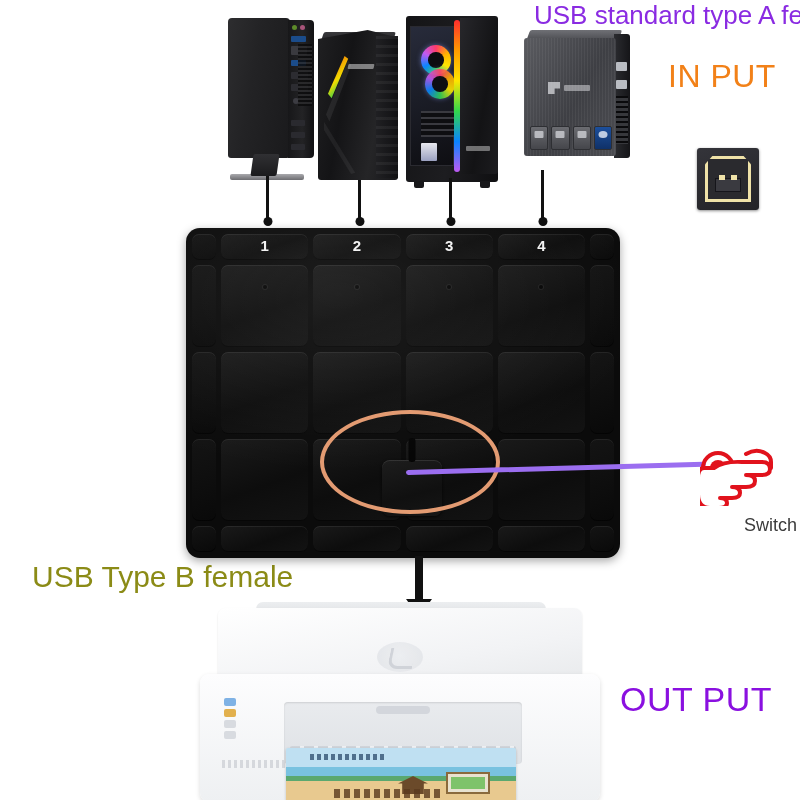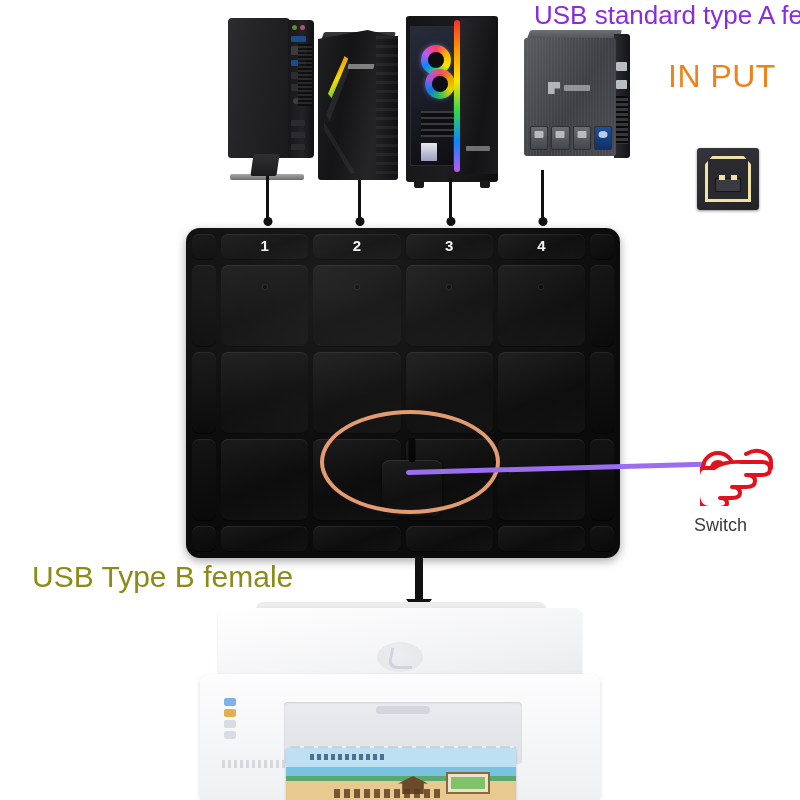--- a/index.html
+++ b/index.html
@@ -12,21 +12,21 @@
   }
   .stage { position:absolute; inset:0; }
 
   
   .label { position:absolute; white-space:nowrap; line-height:1; }
   #label-pc      { left:88px;  top:98px;  font-size:62px; color:#111111; letter-spacing:1px; }
   #label-usba    { left:534px; top:2px;   font-size:26px; color:#8A2BE2; }
   #label-input   { left:668px; top:60px;  font-size:32px; color:#F28118; letter-spacing:.5px; }
   #label-usbb    { left:32px;  top:562px; font-size:30px; color:#8B8B16; }
   #label-output  { left:620px; top:682px; font-size:34px; color:#8A10E0; letter-spacing:.5px; }
-  #label-switch  { left:694px; top:516px; font-size:18px; color:#3b3b3b; }
+  #label-switch  { left:744px; top:516px; font-size:18px; color:#3b3b3b; }
 
   
   .device { position:absolute; }
 
   
   #pc-mini-vertical { left:228px; top:18px; width:88px; height:160px; }
   .mv-body {
     position:absolute; left:0; top:0; width:62px; height:140px;
     background:linear-gradient(100deg,#2d2d2f 0%,#232325 40%,#1a1a1c 100%);
     border-radius:4px 4px 3px 3px;
@@ -250,20 +250,21 @@
   .pp-sign:after { content:""; position:absolute; inset:3px; background:#7ec36a;}
 </style>
 </head>
 <body>
 
 <div class="stage">
 
   <div class="label" id="label-usba">USB standard type A female</div>
   <div class="label" id="label-input">IN PUT</div>
   <div class="label" id="label-usbb">USB Type B female</div>
+  <div class="label" id="label-output">OUT PUT</div>
   <div class="label" id="label-switch">Switch</div>
 
   <div class="device" id="pc-mini-vertical">
     <div class="mv-body"></div>
     <div class="mv-io">
       <i class="grn" style="left:4px;top:5px;width:5px;height:5px;"></i>
       <i class="pnk" style="left:12px;top:5px;width:5px;height:5px;"></i>
       <i class="usb" style="left:3px;top:16px;width:15px;height:6px;"></i>
       <i style="left:3px;top:26px;width:16px;height:9px;background:#3a3a3f;"></i>
       <i class="usb" style="left:3px;top:40px;width:15px;height:6px;"></i>

